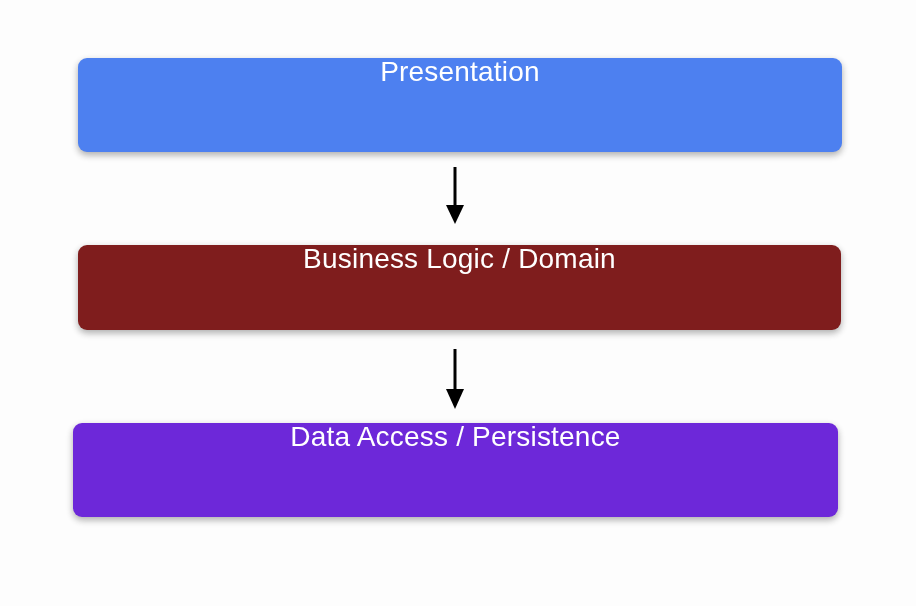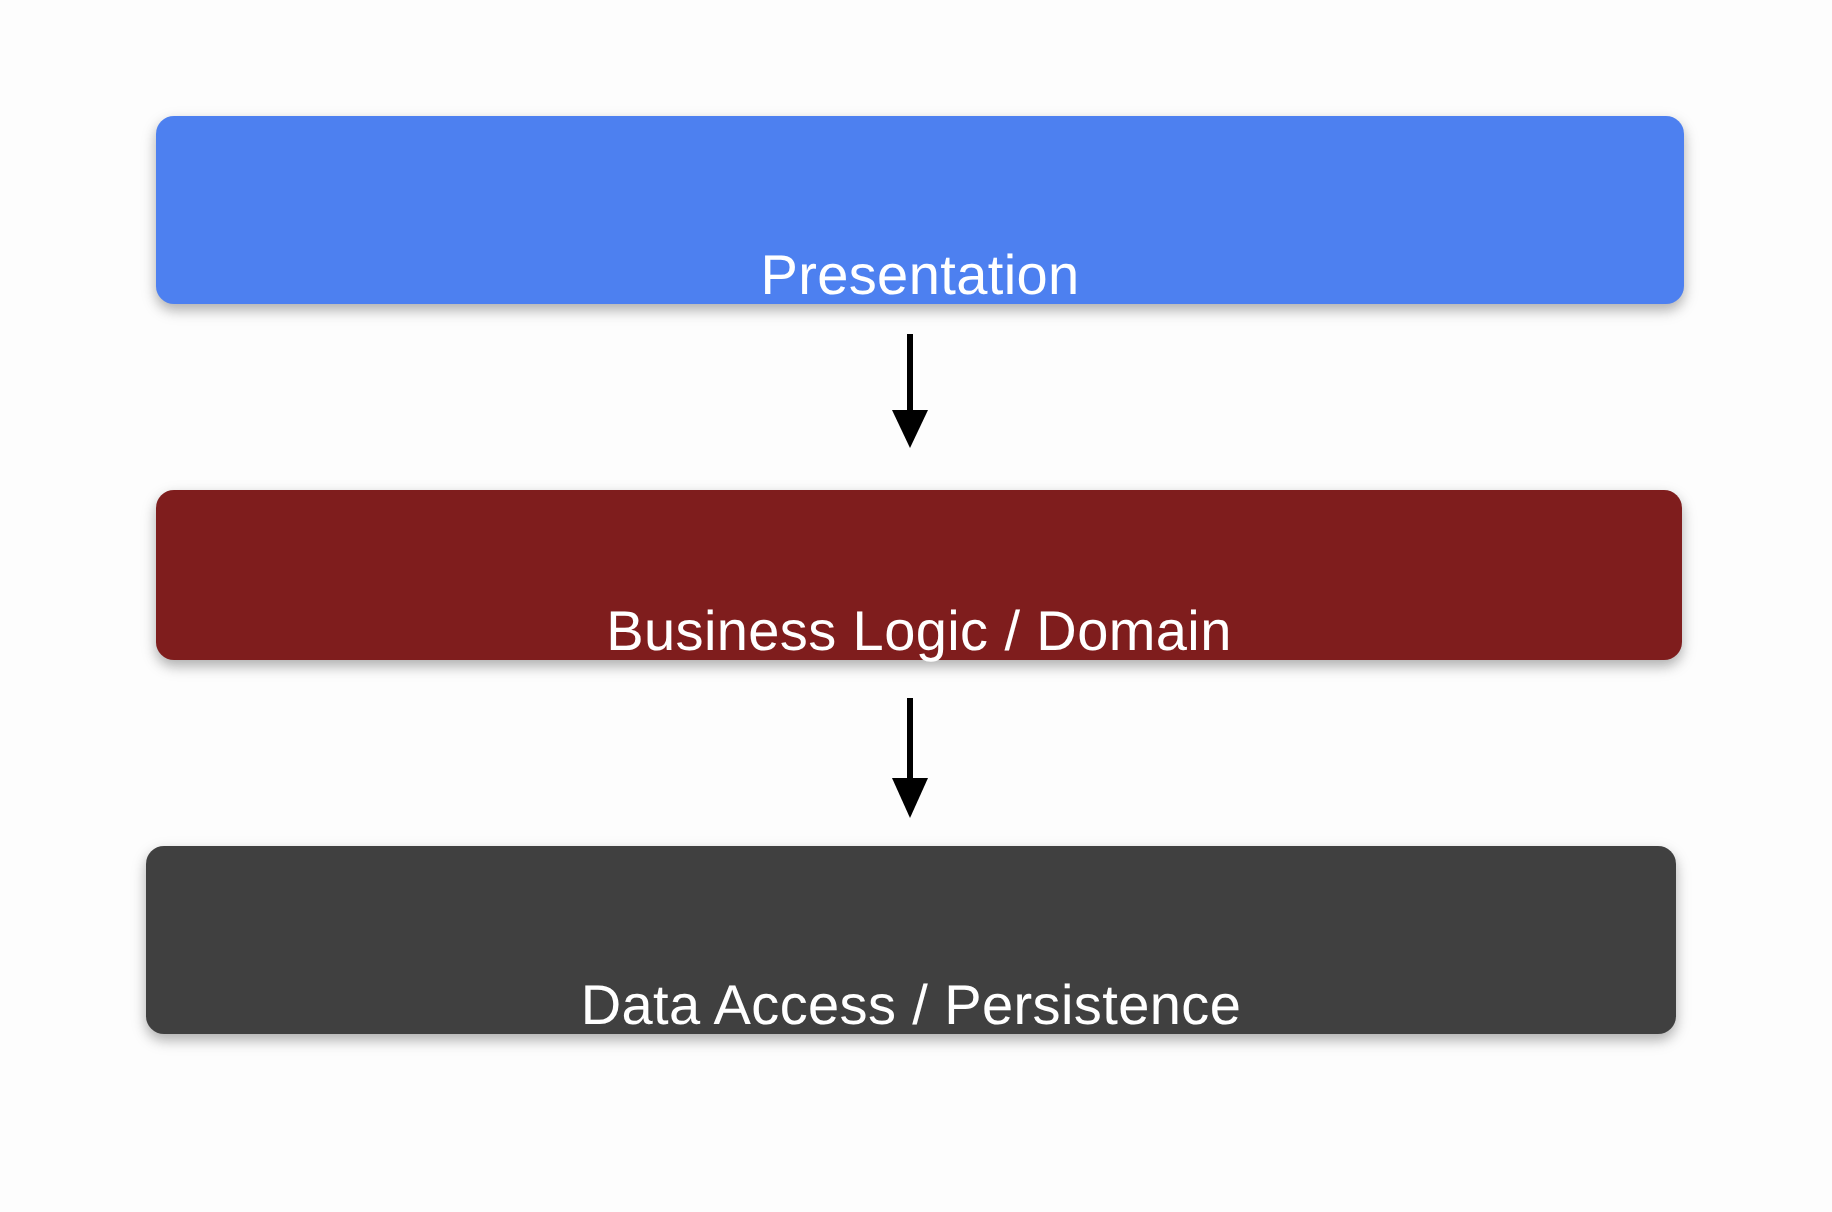--- a/index.html
+++ b/index.html
@@ -16,21 +16,21 @@
   }
   #diagram-canvas {
     position: relative;
     width: 916px;
     height: 606px;
     background: #fdfdfd;
   }
   .layer-box {
     position: absolute;
     display: flex;
-    align-items: flex-end;
+    align-items: flex-start;
     justify-content: center;
     border-radius: 9px;
     box-shadow: 0 3px 6px rgba(0,0,0,0.22), 0 3px 9px rgba(0,0,0,0.12);
     box-sizing: border-box;
   }
   .layer-label {
     color: #ffffff;
     font-family: "Liberation Sans", sans-serif;
     font-size: 28px;
     font-weight: 400;
@@ -103,17 +103,17 @@
     <span class="layer-label" style="color: rgb(255, 255, 255);">Business Logic / Domain</span>
   </div>
 
   <div class="flow-arrow" id="arrow-business-to-data">
     <svg viewBox="0 0 50 64" preserveAspectRatio="none">
       <line x1="25" y1="2" x2="25" y2="44" stroke="#000000" stroke-width="3"></line>
       <polygon points="16,42 34,42 25,62" fill="#000000"></polygon>
     </svg>
   </div>
 
-  <div class="layer-box" id="box-data-access" style="background: #404040;">
+  <div class="layer-box" id="box-data-access" style="background: #6d28d9;">
     <span class="layer-label" style="color: rgb(255, 255, 255);">Data Access / Persistence</span>
   </div>
 
 </div>
 
 </body></html>

